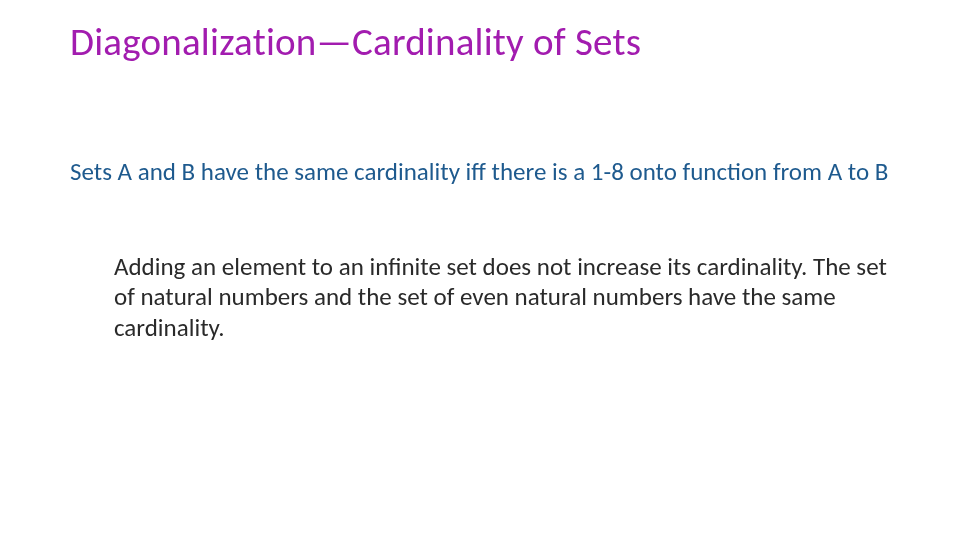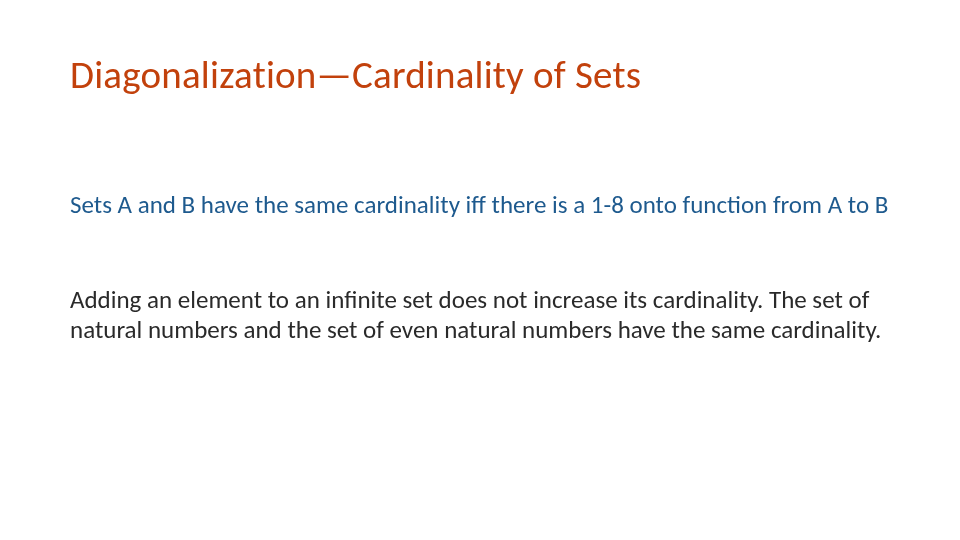--- a/index.html
+++ b/index.html
@@ -11,37 +11,37 @@
       width: 960px;
       height: 540px;
       background: #ffffff;
       font-family: Calibri, 'Segoe UI', Arial, sans-serif;
       padding: 18px 70px 0 70px;
       overflow: hidden;
     }
     .title {
       font-size: 39px;
       font-weight: 400;
-      color: #c2410c;
+      color: #a21caf;
       letter-spacing: 0.2px;
       margin-bottom: 92px;
-      margin-top: 33px;
     }
     .definition {
       font-size: 25px;
       font-weight: 400;
       color: #1e5a8e;
       line-height: 1.22;
       margin-bottom: 64px;
     }
     .body-text {
       font-size: 25px;
       font-weight: 400;
       color: #2a2a2a;
       line-height: 1.22;
+      margin-left: 44px;
     }
   </style>
 </head>
 <body>
 
 <h1 class="title">Diagonalization—Cardinality of Sets</h1>
 
 <p class="definition">Sets A and B have the same cardinality iff there is a 1-8 onto function from A to B</p>
 
 <p class="body-text">Adding an element to an  infinite set does not increase its cardinality. The set of natural numbers and the set of even natural numbers have the same cardinality.</p>

